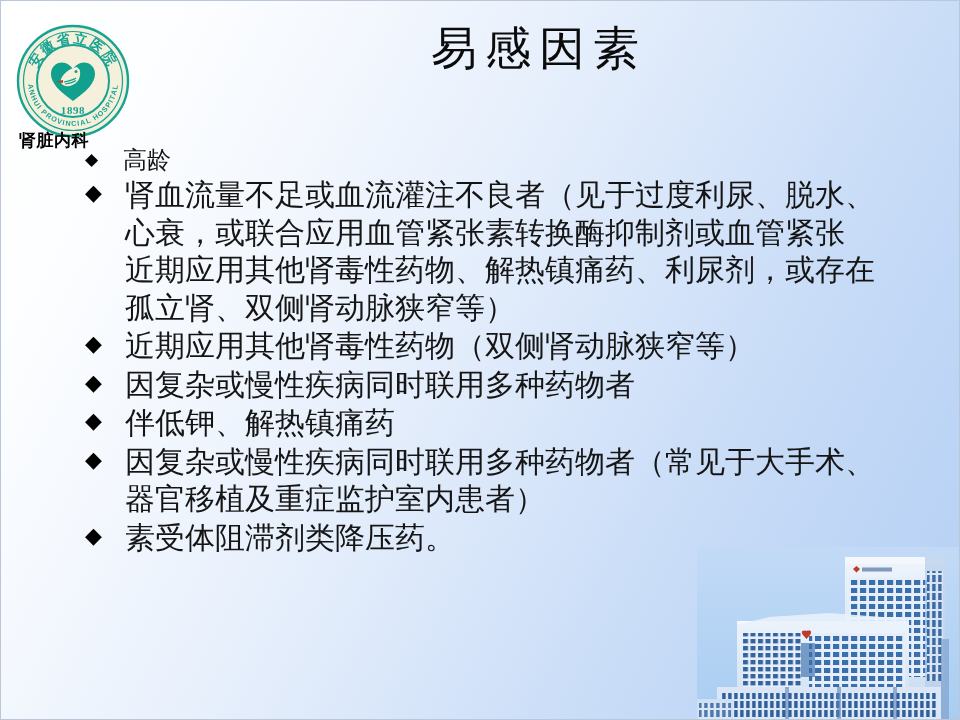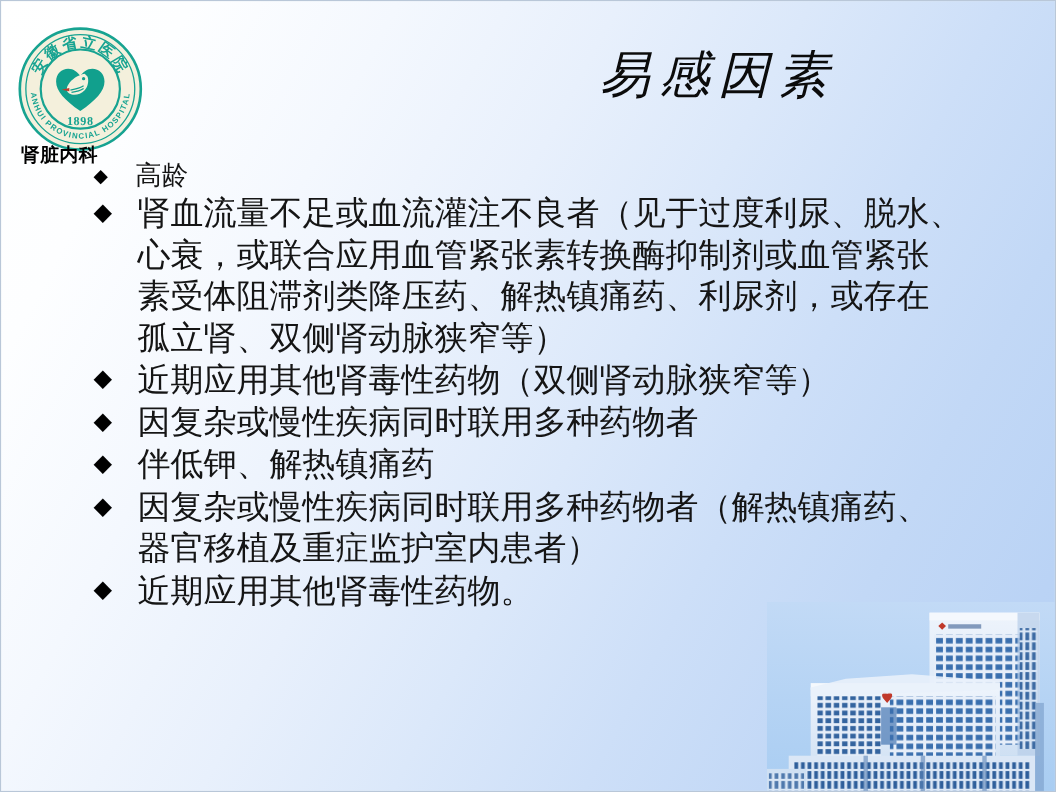--- a/index.html
+++ b/index.html
@@ -49,30 +49,29 @@
     font-size: 17px;
     color: #000;
     letter-spacing: 0.5px;
     white-space: nowrap;
   }
 
   
   #title {
     position: absolute;
     left: 430px;
-    top: 44px;
+    top: 24px;
     width: 330px;
-    text-align: right;
+    text-align: left;
     font-family: "Liberation Serif", "DejaVu Serif", serif;
     font-size: 46px;
     line-height: 1.05;
     letter-spacing: 8px;
     color: #0b0b0b;
     white-space: nowrap;
-    font-style: italic;
   }
 
   
   #body {
     position: absolute;
     left: 84px;
     top: 146px;
     width: 868px;
   }
 
@@ -162,48 +161,48 @@
 
     <div class="bullet sz-small">
       <span class="marker">◆</span>
       <span class="btext">高龄</span>
     </div>
 
     <div class="bullet sz-normal">
       <span class="marker">◆</span>
       <span class="btext">肾血流量不足或血流灌注不良者（见于过度利尿、脱水、
 心衰，或联合应用血管紧张素转换酶抑制剂或血管紧张
-素受体阻滞剂类降压药、解热镇痛药、利尿剂，或存在
+近期应用其他肾毒性药物、解热镇痛药、利尿剂，或存在
 孤立肾、双侧肾动脉狭窄等）</span>
     </div>
 
     <div class="bullet sz-normal">
       <span class="marker">◆</span>
       <span class="btext">近期应用其他肾毒性药物（双侧肾动脉狭窄等）</span>
     </div>
 
     <div class="bullet sz-normal">
       <span class="marker">◆</span>
       <span class="btext">因复杂或慢性疾病同时联用多种药物者</span>
     </div>
 
     <div class="bullet sz-normal">
       <span class="marker">◆</span>
       <span class="btext">伴低钾、解热镇痛药</span>
     </div>
 
     <div class="bullet sz-normal">
       <span class="marker">◆</span>
-      <span class="btext">因复杂或慢性疾病同时联用多种药物者（解热镇痛药、
+      <span class="btext">因复杂或慢性疾病同时联用多种药物者（常见于大手术、
 器官移植及重症监护室内患者）</span>
     </div>
 
     <div class="bullet sz-normal">
       <span class="marker">◆</span>
-      <span class="btext">近期应用其他肾毒性药物。</span>
+      <span class="btext">素受体阻滞剂类降压药。</span>
     </div>
 
   </div>
 
   <div id="building">
     <svg viewBox="0 0 262 172" xmlns="http://www.w3.org/2000/svg">
       <defs>
         <linearGradient id="sky" x1="0" y1="0" x2="0" y2="1">
           <stop offset="0%" stop-color="#c2daf6"></stop>
           <stop offset="100%" stop-color="#a9cdf2"></stop>

